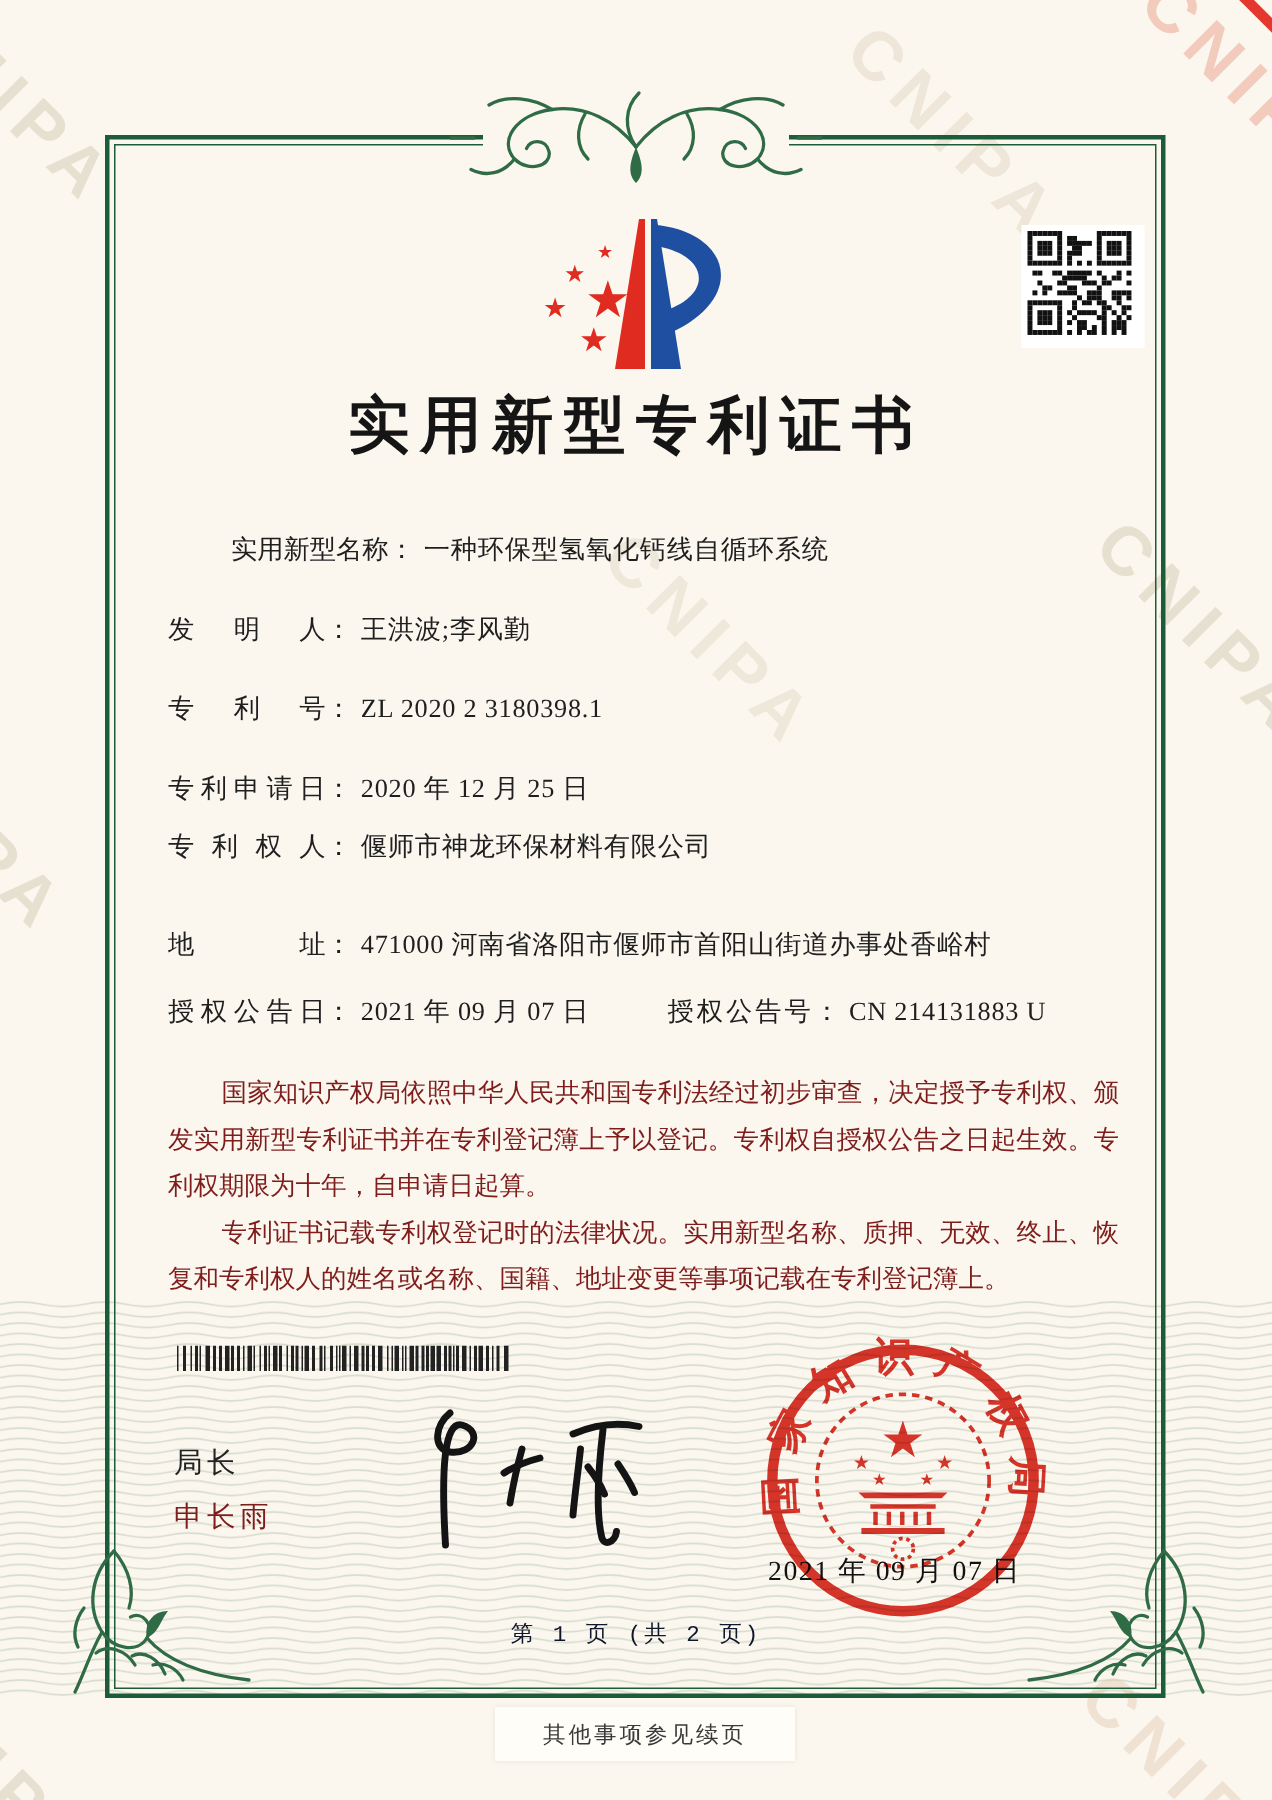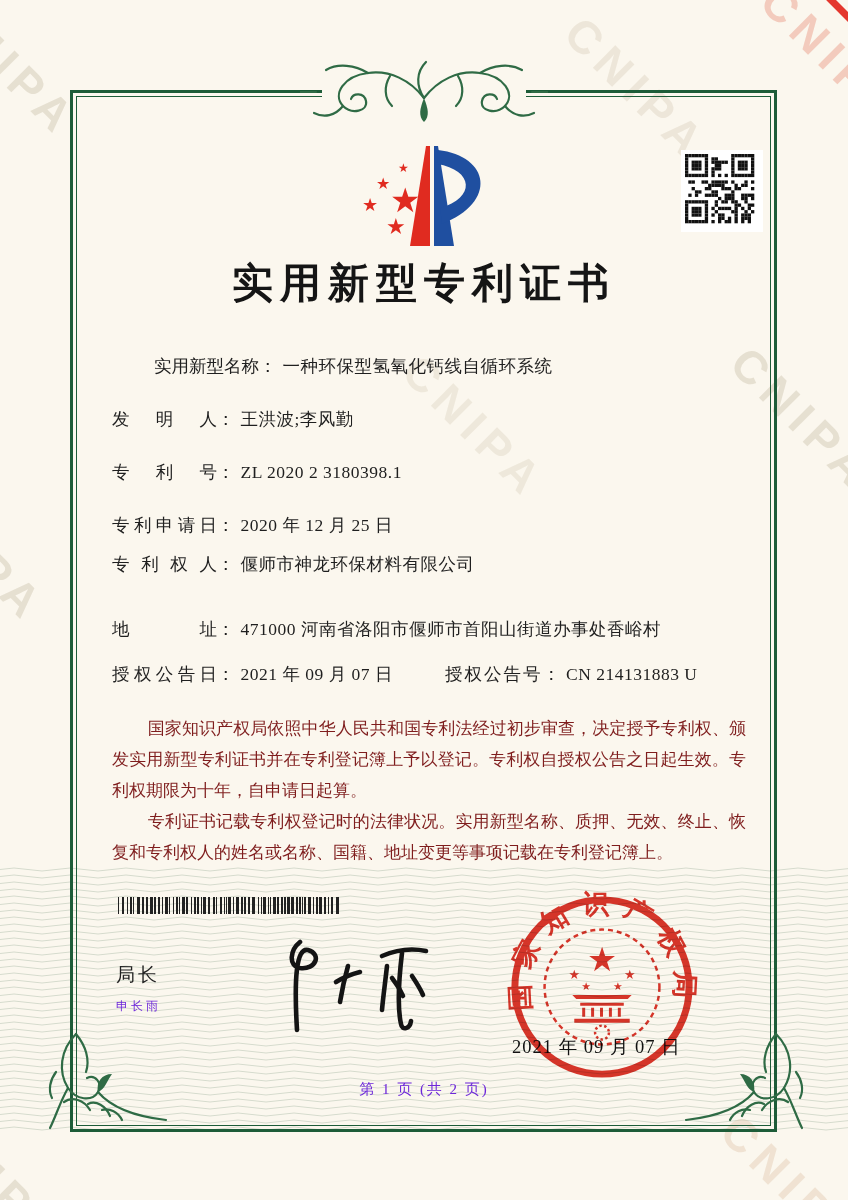--- a/index.html
+++ b/index.html
@@ -47,28 +47,28 @@
   .grant-no{position:absolute;left:333px;top:322px;white-space:nowrap;}
   .grant-no .glabel{letter-spacing:2px;}
   
   .body-text{position:absolute;left:112px;top:698px;width:634px;font-size:17px;line-height:31px;
       z-index:4;color:#7f1d1d;margin-top:15px;}
   .body-text p{margin:0;text-indent:2.1em;text-align:justify;}
   
   .barcode{position:absolute;left:118px;top:897px;width:222px;height:17px;z-index:4;}
   .sig-title{position:absolute;left:116px;top:962px;font-size:19px;letter-spacing:3px;
       font-family:"Liberation Sans","DejaVu Sans",sans-serif;color:#222;z-index:4;}
-  .sig-name{position:absolute;left:116px;top:998px;font-size:12px;letter-spacing:3px;
-      font-family:"Liberation Sans","DejaVu Sans",sans-serif;color:#6d28d9;z-index:4;}
+  .sig-name{position:absolute;left:116px;top:998px;font-size:19px;letter-spacing:3px;
+      font-family:"Liberation Sans","DejaVu Sans",sans-serif;color:#7f1d1d;z-index:4;}
   .signature{position:absolute;left:244px;top:928px;z-index:4;}
   .seal{position:absolute;left:503px;top:888px;z-index:6;mix-blend-mode:multiply;}
   .seal-date{position:absolute;left:512px;top:1034px;width:185px;font-size:18.5px;letter-spacing:1px;
       color:#111;z-index:5;white-space:nowrap;}
   .page-no{position:absolute;left:0;top:1080px;width:100%;text-align:center;font-size:15px;
-      letter-spacing:2px;z-index:4;color:#6d28d9;}
+      letter-spacing:2px;z-index:4;color:#0f172a;font-family:Liberation Mono, monospace;}
   .footer-note{position:absolute;left:330px;top:1138px;width:200px;height:36px;background:#fffdf7;
       box-shadow:0 0 4px rgba(0,0,0,.08);z-index:4;display:flex;align-items:center;justify-content:center;
       font-size:15px;letter-spacing:2px;color:#3a3a3a;}
 </style>
 </head>
 <body>
 
 <div class="page">
 
   <svg class="waves" width="848" height="266" viewBox="0 0 848 266">
@@ -505,14 +505,15 @@
       <text x="116" y="103" font-size="11" text-anchor="middle" stroke="none">★</text>
       <path stroke="none" d="M70,108 L130,108 L126,112 L74,112 Z M78,116 L122,116 L122,119 L78,119 Z
         M80,121 L83,121 L83,130 L80,130 Z M89,121 L92,121 L92,130 L89,130 Z M98,121 L101,121 L101,130 L98,130 Z
         M107,121 L110,121 L110,130 L107,130 Z M116,121 L119,121 L119,130 L116,130 Z
         M72,132 L128,132 L128,136 L72,136 Z"></path>
       <circle cx="100" cy="146" r="7" fill="none" stroke-width="2.5" stroke-dasharray="2.5 2.5"></circle>
     </g>
   </svg>
 
   <div class="page-no">第 1 页 (共 2 页)</div>
+  <div class="footer-note">其他事项参见续页</div>
 
 </div>
 
 </body></html>

